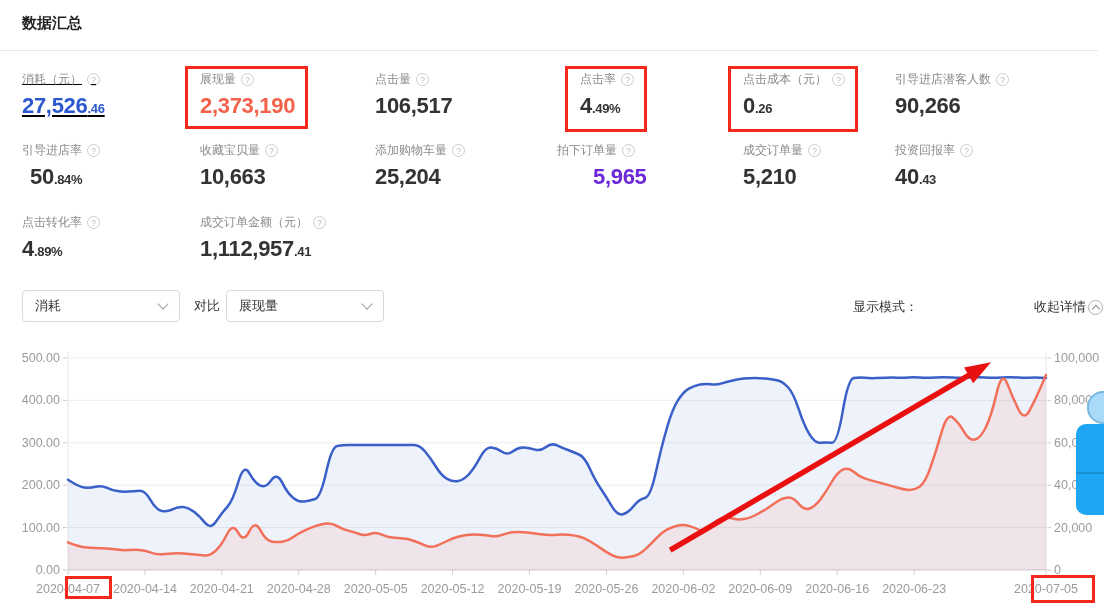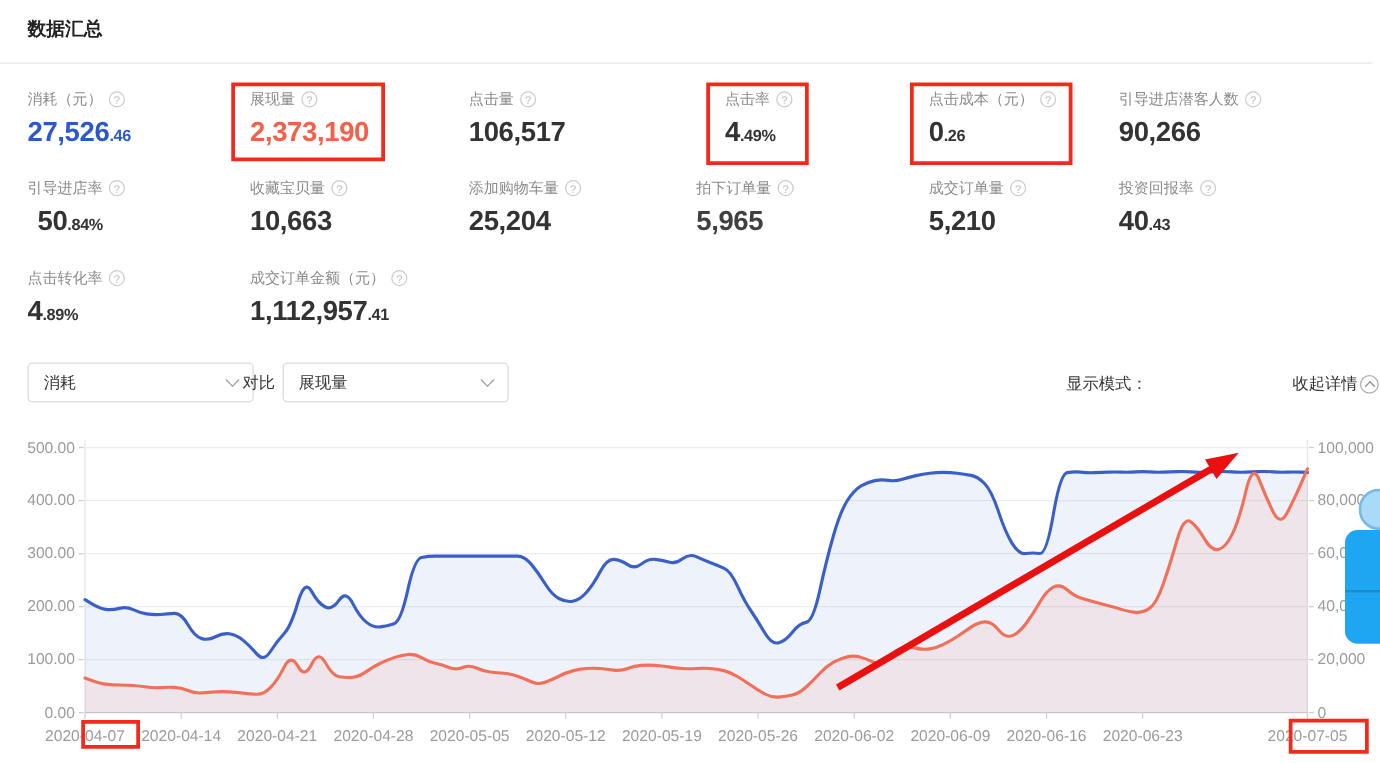--- a/index.html
+++ b/index.html
@@ -10,21 +10,21 @@
   
   .metric{position:absolute;white-space:nowrap;}
   .metric .lbl{display:flex;align-items:center;gap:5px;font-size:12px;color:#8a8a8a;height:15px;}
   .help{display:inline-block;width:13px;height:13px;border:1px solid #ccc;border-radius:50%;
         font-size:9px;line-height:13px;text-align:center;color:#bbb;box-sizing:border-box;}
   .metric .val{margin-top:6px;font-size:22px;line-height:26px;font-weight:700;color:#333;letter-spacing:-0.3px;}
   .metric .val .sm{font-size:13px;font-weight:700;}
   .metric.boxed::after{content:"";position:absolute;left:-15px;top:-6px;right:-13px;bottom:-10px;
         border:3px solid #f5291b;pointer-events:none;}
   
-  .select{position:absolute;width:181px;height:32px;box-sizing:border-box;border:1px solid #d9d9d9;
+  .select{position:absolute;width:158px;height:32px;box-sizing:border-box;border:1px solid #d9d9d9;
         border-radius:4px;background:#fff;display:flex;align-items:center;justify-content:space-between;
         padding:0 12px;font-size:13px;color:#333;cursor:pointer;}
   .chev-down{width:7px;height:7px;border-right:1.4px solid #9aa0a8;border-bottom:1.4px solid #9aa0a8;
         transform:rotate(45deg);margin-top:-4px;}
   .inline-label{position:absolute;font-size:13px;color:#333;line-height:16px;}
   .seg{position:absolute;display:flex;}
   .seg-btn{height:32px;box-sizing:border-box;font-size:13px;color:#333;background:#fff;
         border:1px solid #d9d9d9;padding:0 14px;cursor:pointer;font-family:inherit;}
   .seg-btn.first{border-radius:4px 0 0 4px;}
   .seg-btn.last{border-radius:0 4px 4px 0;border-left:none;}
@@ -113,21 +113,21 @@
         <line x1="914.1348314606741" y1="570" x2="914.1348314606741" y2="575" stroke="#cfcfcf"></line>
         <text x="914.1348314606741" y="593" text-anchor="middle" font-size="12.5" fill="#9b9b9b">2020-06-23</text>
         <line x1="1046" y1="570" x2="1046" y2="575" stroke="#cfcfcf"></line>
         <text x="1046" y="593" text-anchor="middle" font-size="12.5" fill="#9b9b9b">2020-07-05</text>
         <line x1="670.1842696629213" y1="550.072" x2="973.7959968706281" y2="372.3437659364184" stroke="#ea1010" stroke-width="5.5"></line>
         <polygon points="991.056179775281,362.24 973.1646366706206,383.1419780244377 964.0712473278439,367.6078134102501" fill="#ea1010"></polygon>
       </svg>
   </div>
 
   <div id="metrics">
-      <div class="metric" style="left: 22px; top: 72px;">
+      <div class="metric" style="left: 22px; top: 72px; text-decoration: underline;">
         <div class="lbl">
           <span>消耗（元）</span>
           <span class="help">?</span>
         </div>
         <div class="val" style="color: rgb(43, 87, 207);"><span>27,526</span><span class="sm">.46</span></div>
       </div>
       <div class="metric boxed" style="left: 200px; top: 72px;">
         <div class="lbl">
           <span>展现量</span>
           <span class="help">?</span>
@@ -181,21 +181,21 @@
           <span>添加购物车量</span>
           <span class="help">?</span>
         </div>
         <div class="val" style="color: rgb(51, 51, 51);"><span>25,204</span></div>
       </div>
       <div class="metric" style="left: 557px; top: 143px;">
         <div class="lbl">
           <span>拍下订单量</span>
           <span class="help">?</span>
         </div>
-        <div class="val" style="color: #404040;"><span>5,965</span></div>
+        <div class="val" style="color: #6d28d9; margin-left: 36px;"><span>5,965</span></div>
       </div>
       <div class="metric" style="left: 743px; top: 143px;">
         <div class="lbl">
           <span>成交订单量</span>
           <span class="help">?</span>
         </div>
         <div class="val" style="color: rgb(51, 51, 51);"><span>5,210</span></div>
       </div>
       <div class="metric" style="left: 895px; top: 143px;">
         <div class="lbl">

